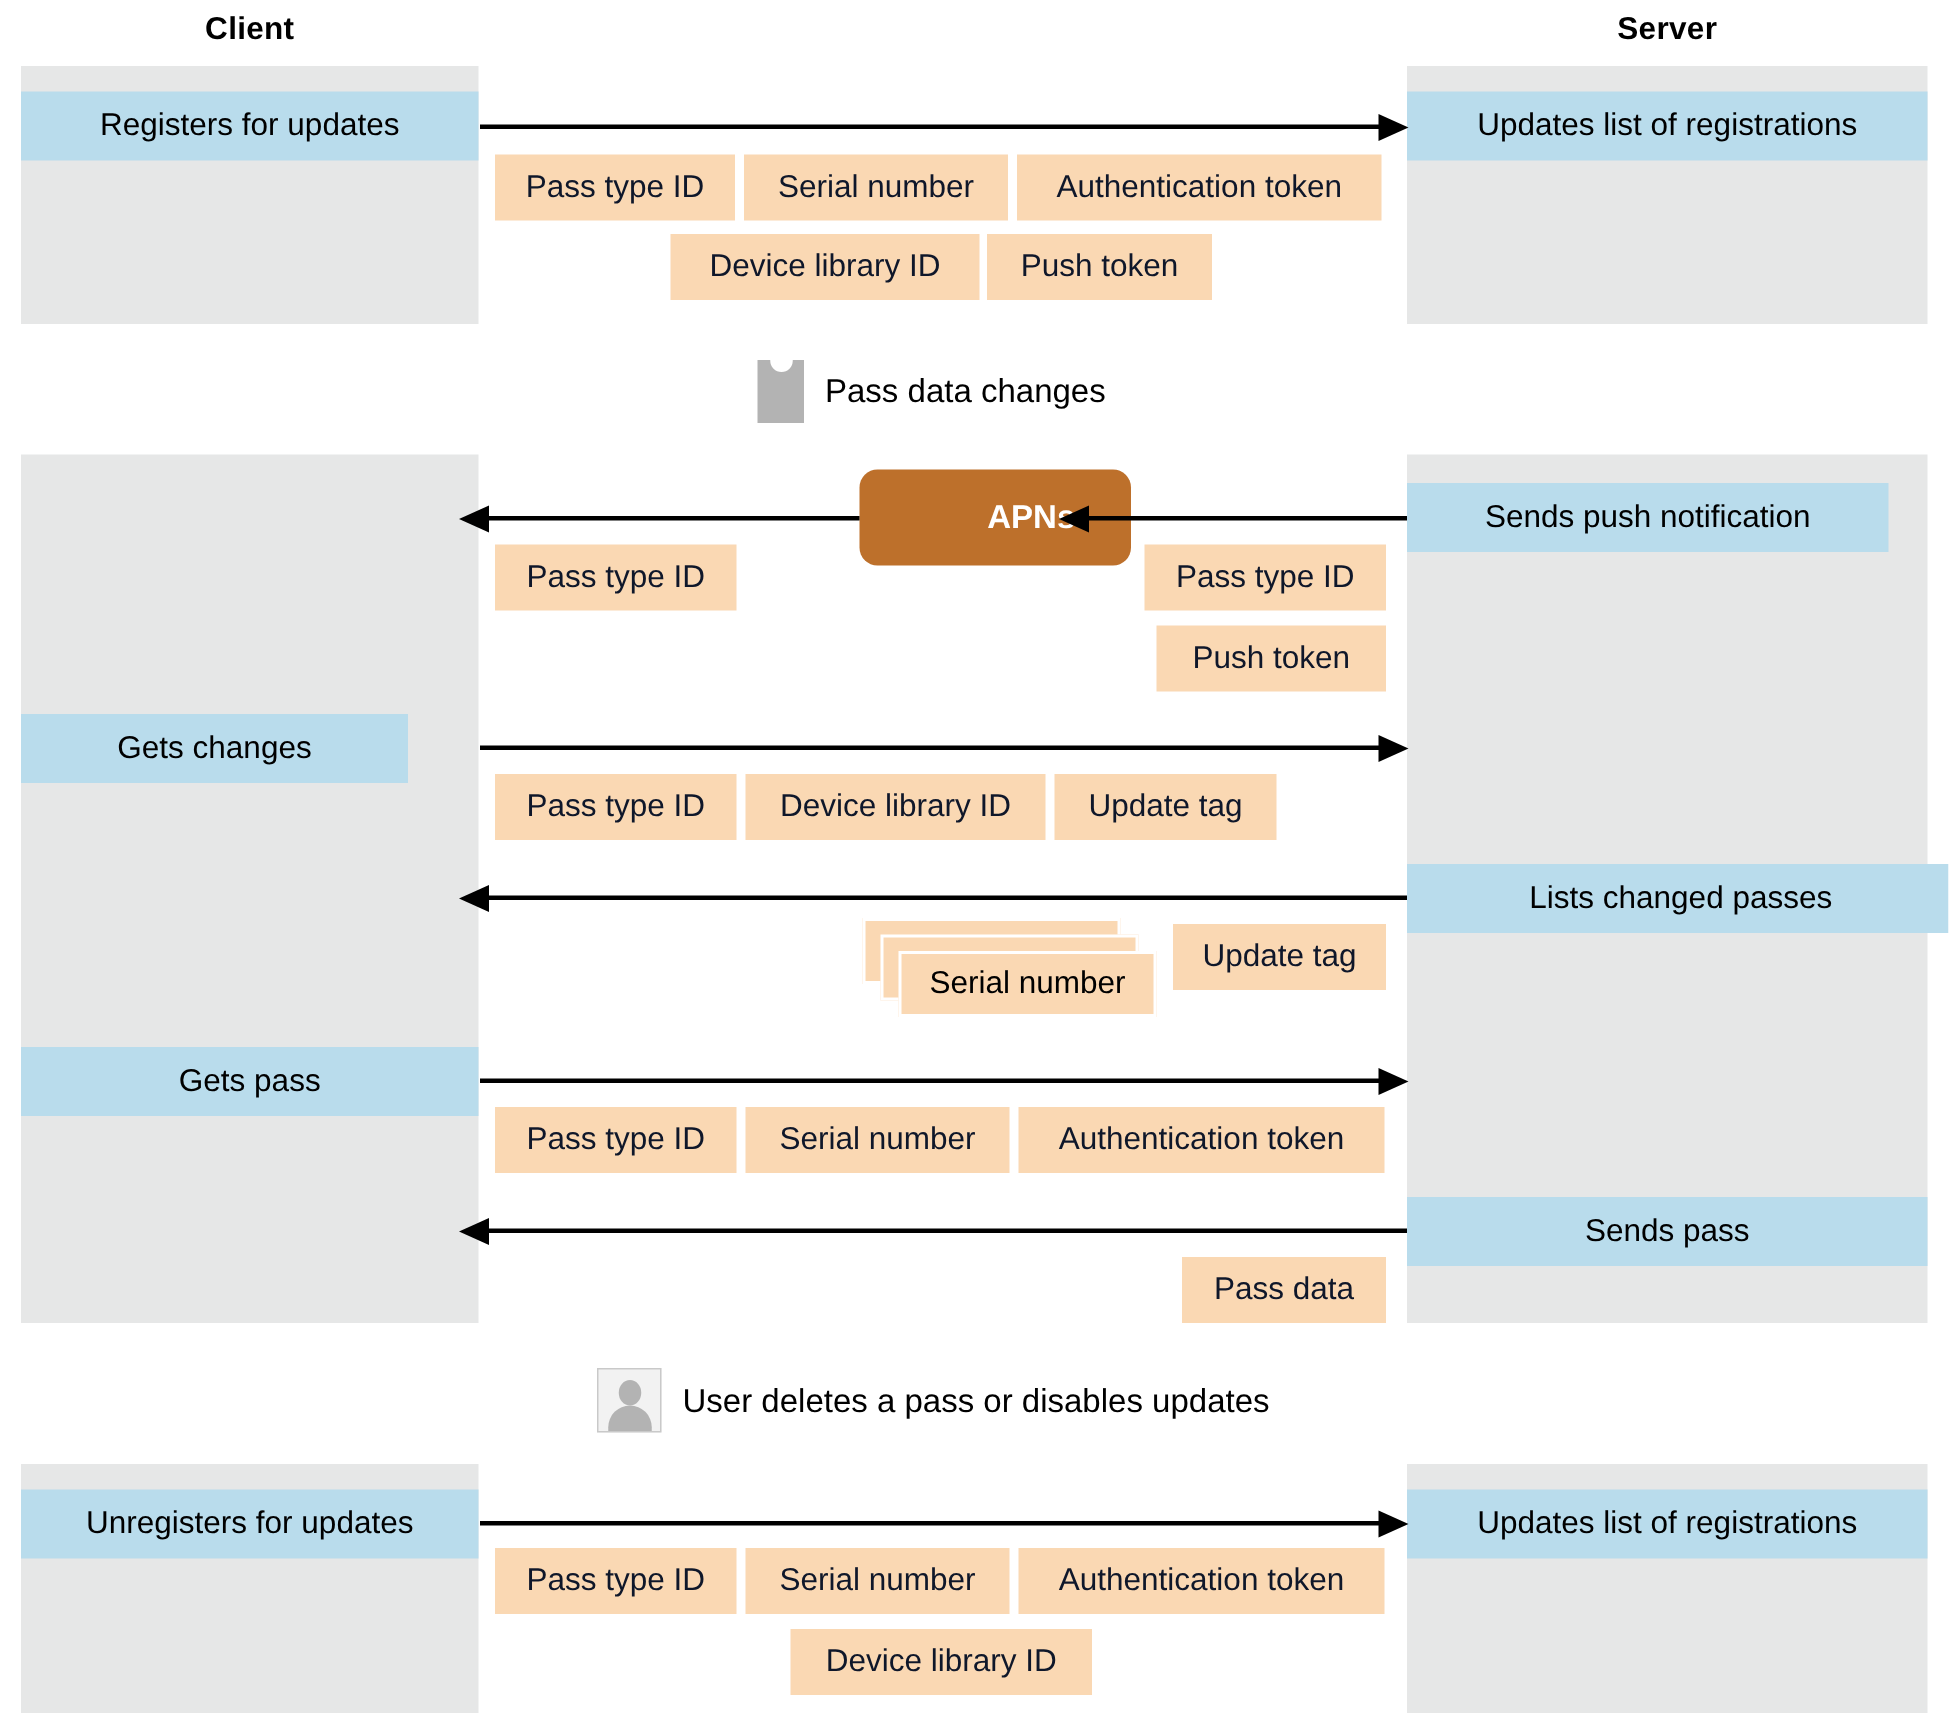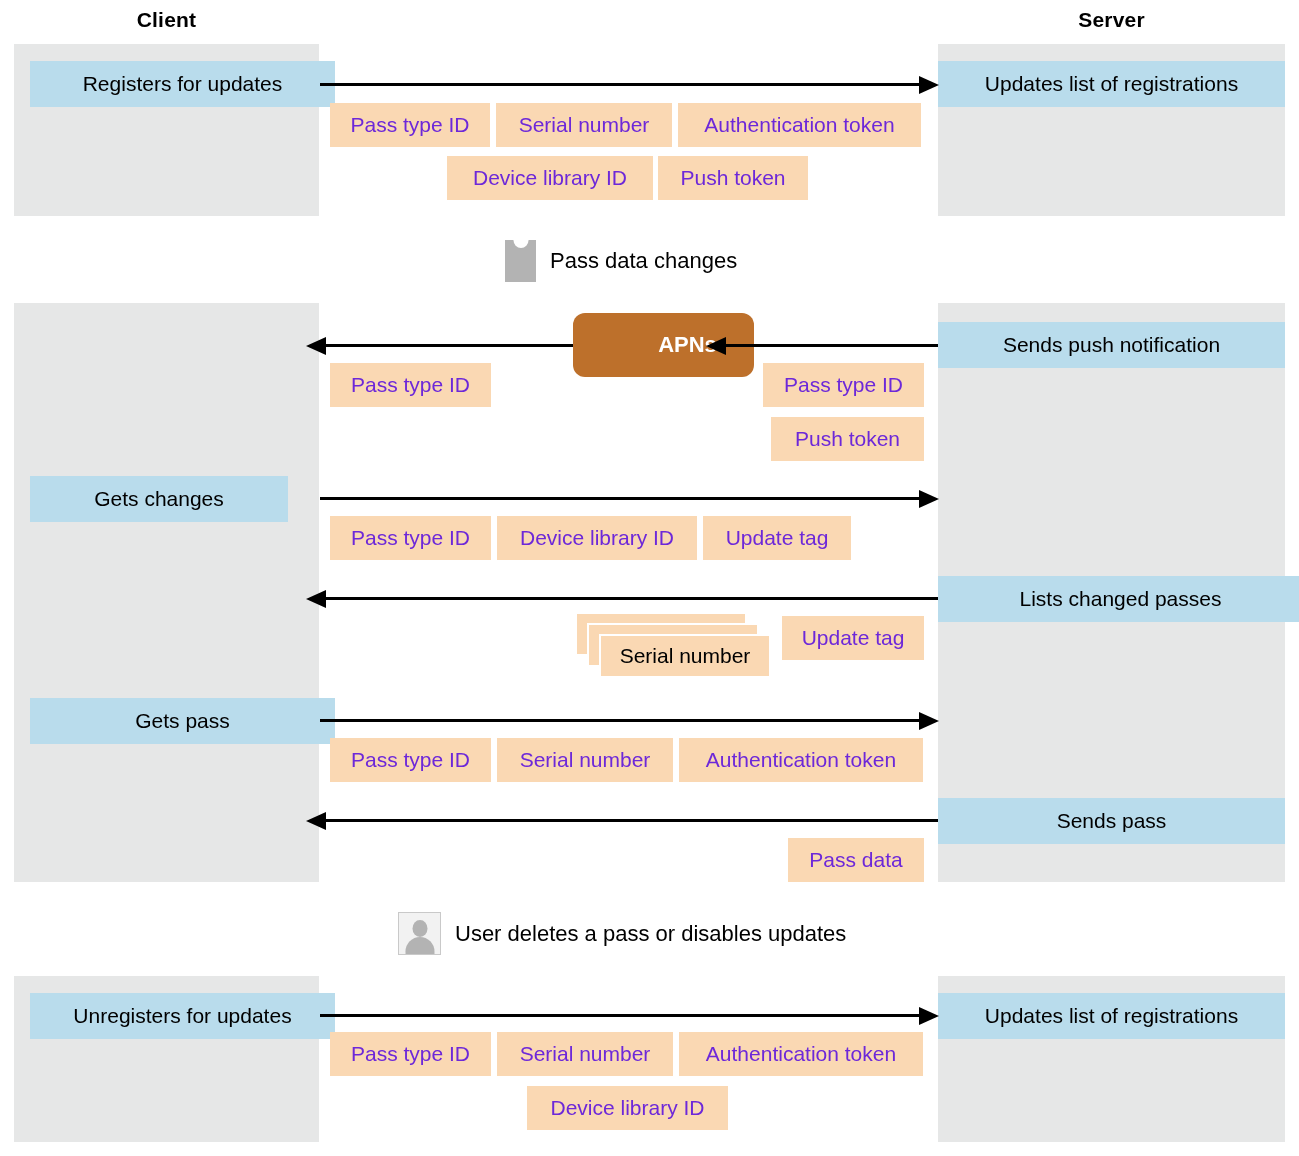--- a/index.html
+++ b/index.html
@@ -32,21 +32,21 @@
   }
   .band {
     position: absolute;
     background: #b9dcec;
     display: flex;
     align-items: center;
     justify-content: center;
     font-size: 21px;
     color: #000;
   }
-  .band.left  { justify-content: center; margin-left: 16px; }
+  .band.left  { justify-content: center; }
   .band.right { justify-content: center; }
 
   .arrow-line {
     position: absolute;
     height: 0;
     border-top: 3.5px solid #000;
   }
   .arrow-head {
     position: absolute;
     width: 0;
@@ -63,21 +63,21 @@
     border-right: 20px solid #000;
   }
 
   .card {
     position: absolute;
     background: #fad8b3;
     display: flex;
     align-items: center;
     justify-content: center;
     font-size: 21px;
-    color: #6d28d9;
+    color: #0f172a;
     height: 44px;
     box-sizing: border-box;
     padding: 0 14px;
     white-space: nowrap;
   }
 
   .stack {
     position: absolute;
   }
   .stack .layer {
@@ -196,21 +196,21 @@
   <div class="card" style="left:658px; top:156px; width:150px;">Push token</div>
 
   <div class="divider-row" style="left:505px; top:240px;">
     <div class="pass-icon"></div>
     <div class="label">Pass data changes</div>
   </div>
 
   <div class="lane" style="left:14px; top:303px; width:305px; height:579px;"></div>
   <div class="lane" style="left:938px; top:303px; width:347px; height:579px;"></div>
 
-  <div class="band right" style="left:938px; top:322px; width:347px; height:46px;">Sends push notification</div>
+  <div class="band right" style="left:938px; top:322px; width:321px; height:46px;">Sends push notification</div>
 
   <div class="apns" style="left:573px; top:313px; width:133px; height:64px;padding-left:48px;">APNs</div>
 
   <div class="arrow-line" style="left:326px; top:344px; width:247px;"></div>
   <div class="arrow-head left" style="left:306px; top:336.5px;"></div>
 
   <div class="arrow-line" style="left:726px; top:344px; width:212px;"></div>
   <div class="arrow-head left" style="left:706px; top:336.5px;"></div>
 
   <div class="card" style="left:330px; top:363px; width:161px;">Pass type ID</div>

